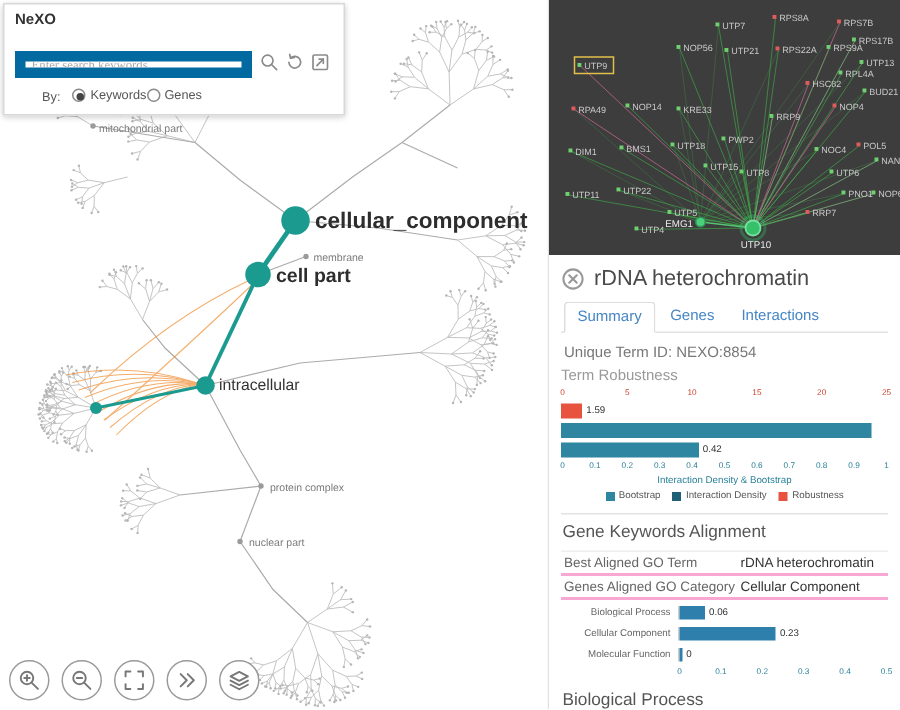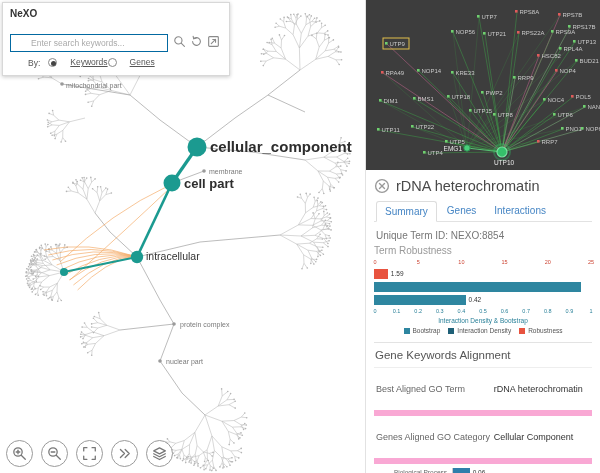--- a/index.html
+++ b/index.html
@@ -12,26 +12,26 @@
   #tree-svg{position:absolute;left:0;top:0;}
   .t-xl{font-size:15px;font-weight:600;fill:#2d2d2d;}
   .t-lg{font-size:13px;font-weight:600;fill:#2d2d2d;}
   .t-md{font-size:10.5px;font-weight:500;fill:#333;}
   .t-sm{font-size:7px;fill:#7a7a7a;}
 
   #search-card{position:absolute;left:2px;top:2px;width:228px;background:#fff;border:1px solid #d8d8d8;
     box-shadow:0 1px 4px rgba(0,0,0,.22);padding:5px 7px 6px;z-index:5;}
   .sc-title{font-size:10px;font-weight:bold;color:#333;margin-bottom:14px;}
   .sc-row{display:flex;align-items:center;gap:3px;}
-  #search-input{flex:1;height:18px;border:1px solid #0369a1;font-size:8.5px;padding:0 20px;color:#444;outline:none;min-width:0;}
+  #search-input{flex:1;height:18px;border:7px solid #0369a1;font-size:8.5px;padding:0 4px;color:#444;outline:none;min-width:0;font-family:Liberation Serif, serif;}
   #search-input::placeholder{color:#aaa;}
   .sicon{display:inline-flex;align-items:center;justify-content:center;width:17px;height:17px;cursor:pointer;}
   .icn svg, .sicon svg{width:13px;height:13px;stroke:#8a8a8a;fill:none;stroke-width:1.2;stroke-linecap:round;stroke-linejoin:round;}
   .sc-row2{display:flex;align-items:center;margin-top:5px;font-size:8.5px;color:#555;gap:8px;padding-left:18px;}
-  .radio{display:inline-flex;align-items:center;gap:13px;cursor:pointer;text-decoration:underline;}
+  .radio{display:inline-flex;align-items:center;gap:3px;cursor:pointer;}
   .rdot{width:9px;height:9px;border:1px solid #8a8a8a;border-radius:50%;display:inline-block;position:relative;background:#fff;}
   .rdot.on::after{content:"";position:absolute;left:2px;top:2px;width:5px;height:5px;border-radius:50%;background:#444;}
   .rlabel{font-size:8.5px;color:#555;}
 
   #toolbar{position:absolute;left:6px;bottom:6px;display:flex;gap:8px;z-index:5;}
   .tool{width:27px;height:27px;border-radius:50%;border:1.5px solid #9a9a9a;background:#fff;display:flex;
     align-items:center;justify-content:center;cursor:pointer;padding:0;}
   .tool svg{width:15px;height:15px;stroke:#777;fill:none;stroke-width:1.2;stroke-linecap:round;stroke-linejoin:round;}
 
   
@@ -56,21 +56,21 @@
   .tick.teal{color:#2a8099;}
   .rb-row{height:10px;margin:3px 0;white-space:nowrap;}
   .rb-bar{height:100%;display:inline-block;vertical-align:top;}
   .rb-val{font-size:6.5px;color:#333;margin-left:3px;line-height:10px;vertical-align:top;}
   .axis-title{font-size:6.5px;color:#2a8099;text-align:center;margin-top:2px;}
   .legend{display:flex;justify-content:center;gap:8px;margin-top:3px;}
   .lg-item{display:inline-flex;align-items:center;gap:3px;font-size:6.5px;color:#555;}
   .lg-sq{width:6px;height:6px;display:inline-block;}
   .sep{border:none;border-top:1px solid #e3e3e3;margin:8px 0 6px;}
   .sec-h{font-size:11.5px;color:#555;margin:2px 1px 6px;}
-  .arow{display:flex;font-size:9px;padding:16px 2px;border-bottom:6px solid #f9a8d4;}
+  .arow{display:flex;font-size:9px;padding:2px 2px;border-bottom:2px solid #f9a8d4;}
   .arow:first-child{border-top:1px solid #eee;}
   .alabel{flex:0 0 55%;color:#666;}
   .avalue{color:#333;}
   .crow{display:flex;align-items:center;height:11px;margin:3px 0;white-space:nowrap;}
   .clabel{flex:0 0 78px;text-align:right;font-size:6.5px;color:#666;padding-right:5px;}
   .cbarwrap{flex:1;height:9px;border-left:1px solid #ccc;position:relative;}
   .cbar{height:9px;display:inline-block;vertical-align:top;background:#2e7fab;}
   .cval{font-size:6.5px;color:#333;margin-left:3px;line-height:9px;vertical-align:top;}
   .cat-axis{margin-left:79px;}
   .bp{margin-top:9px;}

